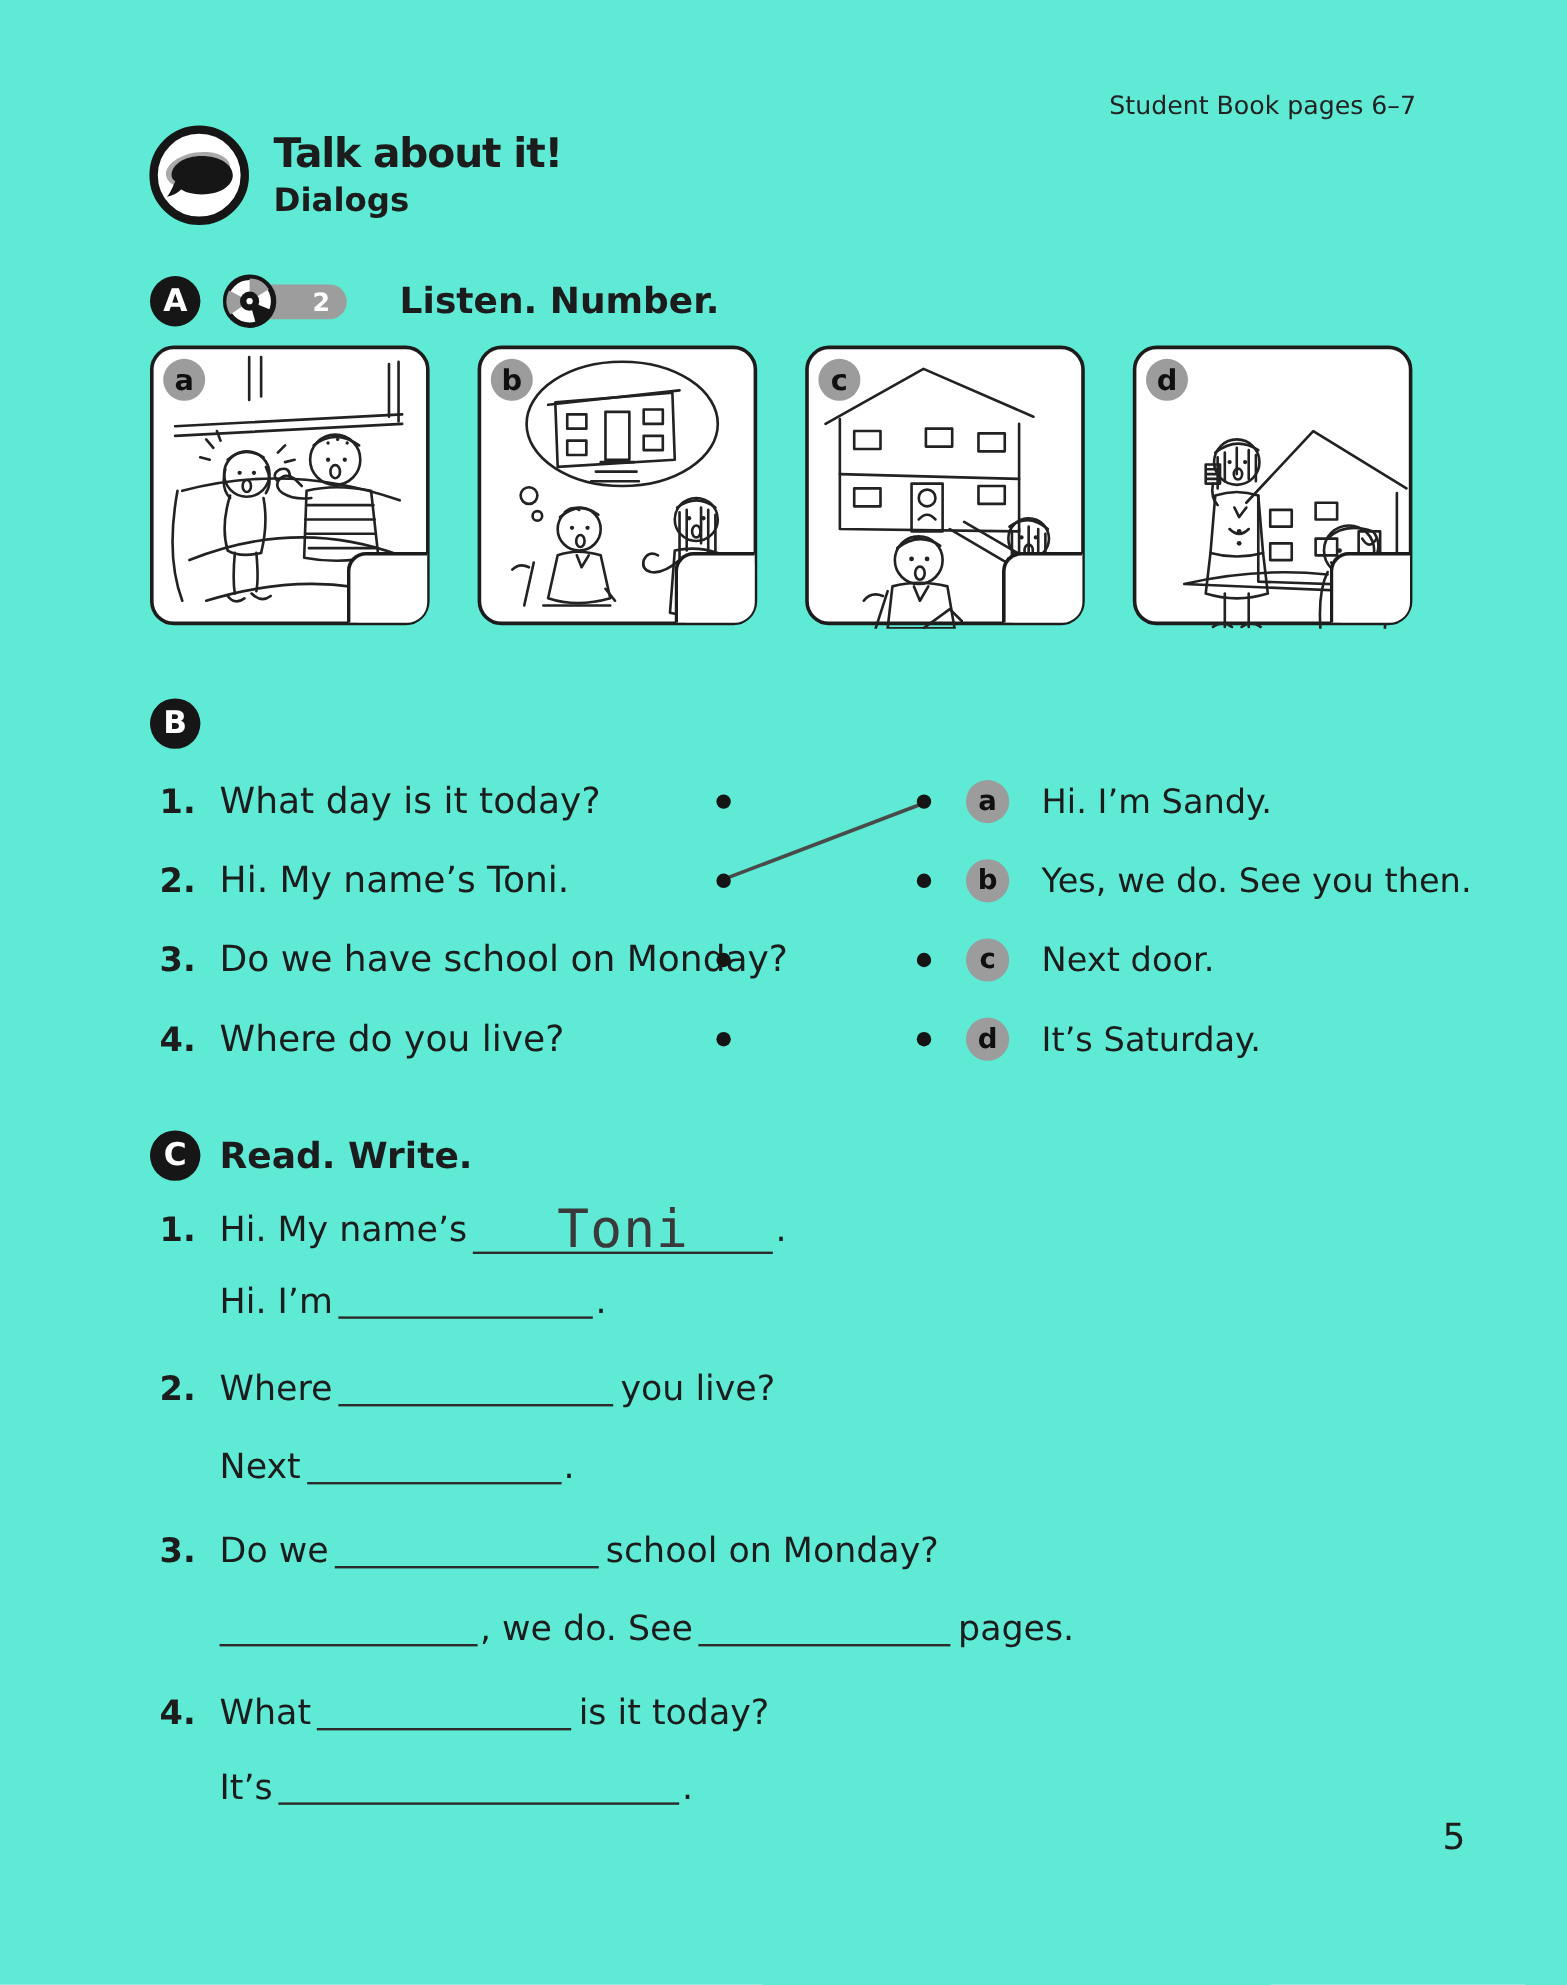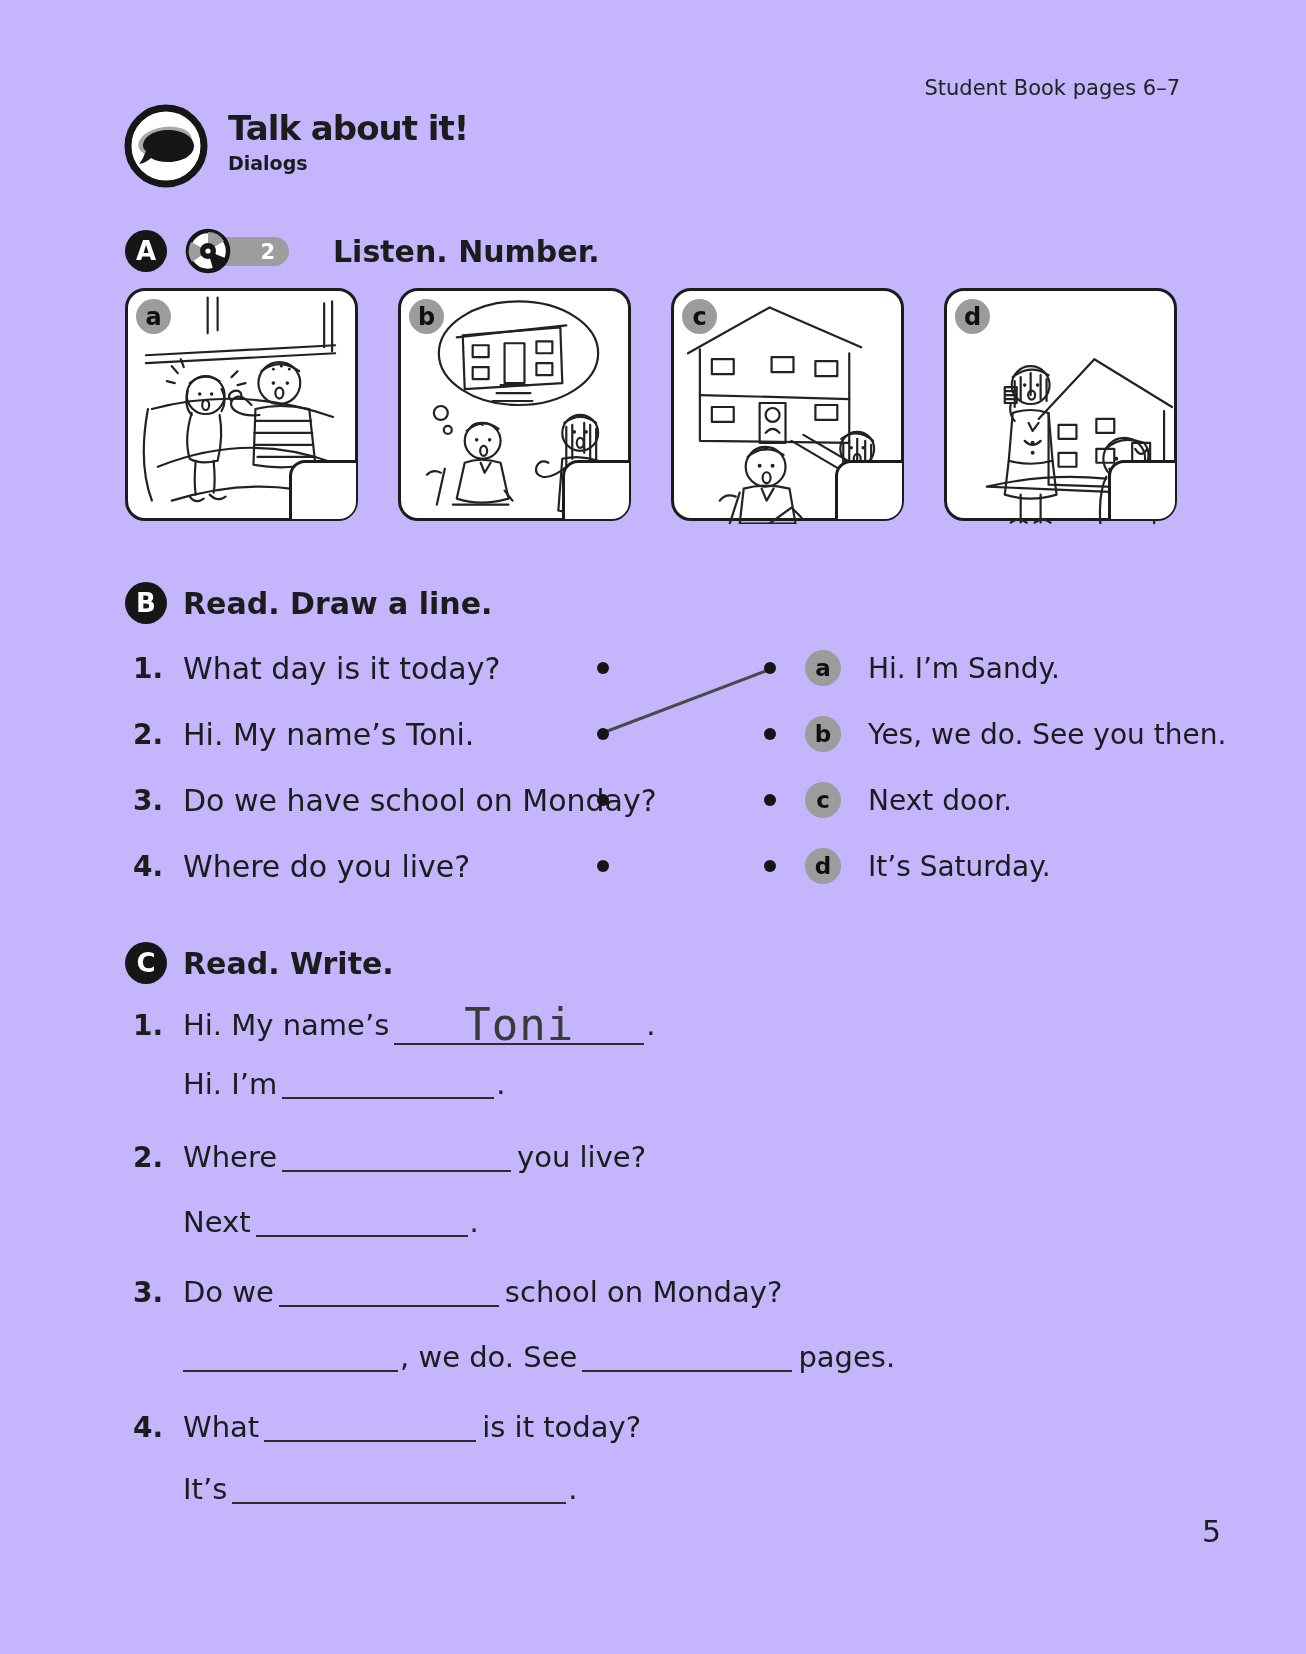--- a/index.html
+++ b/index.html
@@ -1,25 +1,25 @@
 <!DOCTYPE html>
 <html><head>
 <meta charset="utf-8">
 <style>
   html,body{margin:0;padding:0;background:#e8e8e8;}
   .page{
-    position:relative;width:1306px;height:1654px;background:#c4b5fd;
+    position:relative;width:1306px;height:1654px;background:#5eead4;
     font-family:"DejaVu Sans","Liberation Sans",sans-serif;color:#1c1c1c;
     margin:0 auto;overflow:hidden;
   }
   
   .header-note{position:absolute;top:76px;right:126px;font-size:21px;color:#222;}
   .lesson-logo{position:absolute;left:124px;top:104px;width:84px;height:84px;}
   .lesson-title{position:absolute;left:228px;top:108px;font-size:34px;font-weight:bold;letter-spacing:-1px;white-space:nowrap;}
-  .lesson-subtitle{position:absolute;left:228px;top:152px;font-size:19px;font-weight:bold;}
+  .lesson-subtitle{position:absolute;left:228px;top:152px;font-size:27px;font-weight:bold;}
   
   .sec-badge{width:42px;height:42px;border-radius:50%;background:#161616;color:#fff;
     font-weight:bold;font-size:26px;display:flex;align-items:center;justify-content:center;flex:none;}
   .sec-head{position:absolute;left:125px;display:flex;align-items:center;gap:16px;}
   .sec-instruction{font-size:30px;font-weight:bold;white-space:nowrap;}
   #sec-a-head{top:228px;}
   #sec-b-head{top:582px;}
   #sec-c-head{top:942px;}
   
   .cd-wrap{position:relative;width:132px;height:46px;flex:none;margin-left:2px;}
@@ -227,21 +227,20 @@
         <circle class="fl" cx="170" cy="168" r="2"></circle>
         <path class="ln" d="M163 178 q4 5 9 3"></path>
         <path class="ln" d="M160 186 q-8 16 -6 47 M196 186 q14 10 12 47 M168 196 q14 -4 24 2"></path>
       </svg>
       <div class="answer-notch"></div>
     </div>
   </div>
 
   <div class="sec-head" id="sec-b-head">
     <div class="sec-badge">B</div>
-    <div class="sec-instruction">Read. Draw a line.</div>
   </div>
 
   <div class="b-area">
     <svg class="b-line-svg" width="1075" height="264" viewBox="0 0 1075 264">
       <line x1="472" y1="97" x2="635" y2="35" stroke="#4a4a4a" stroke-width="3"></line>
     </svg>
 
     <div class="b-row">
       <span class="b-num">1.</span>
       <span class="b-q">What day is it today?</span>

